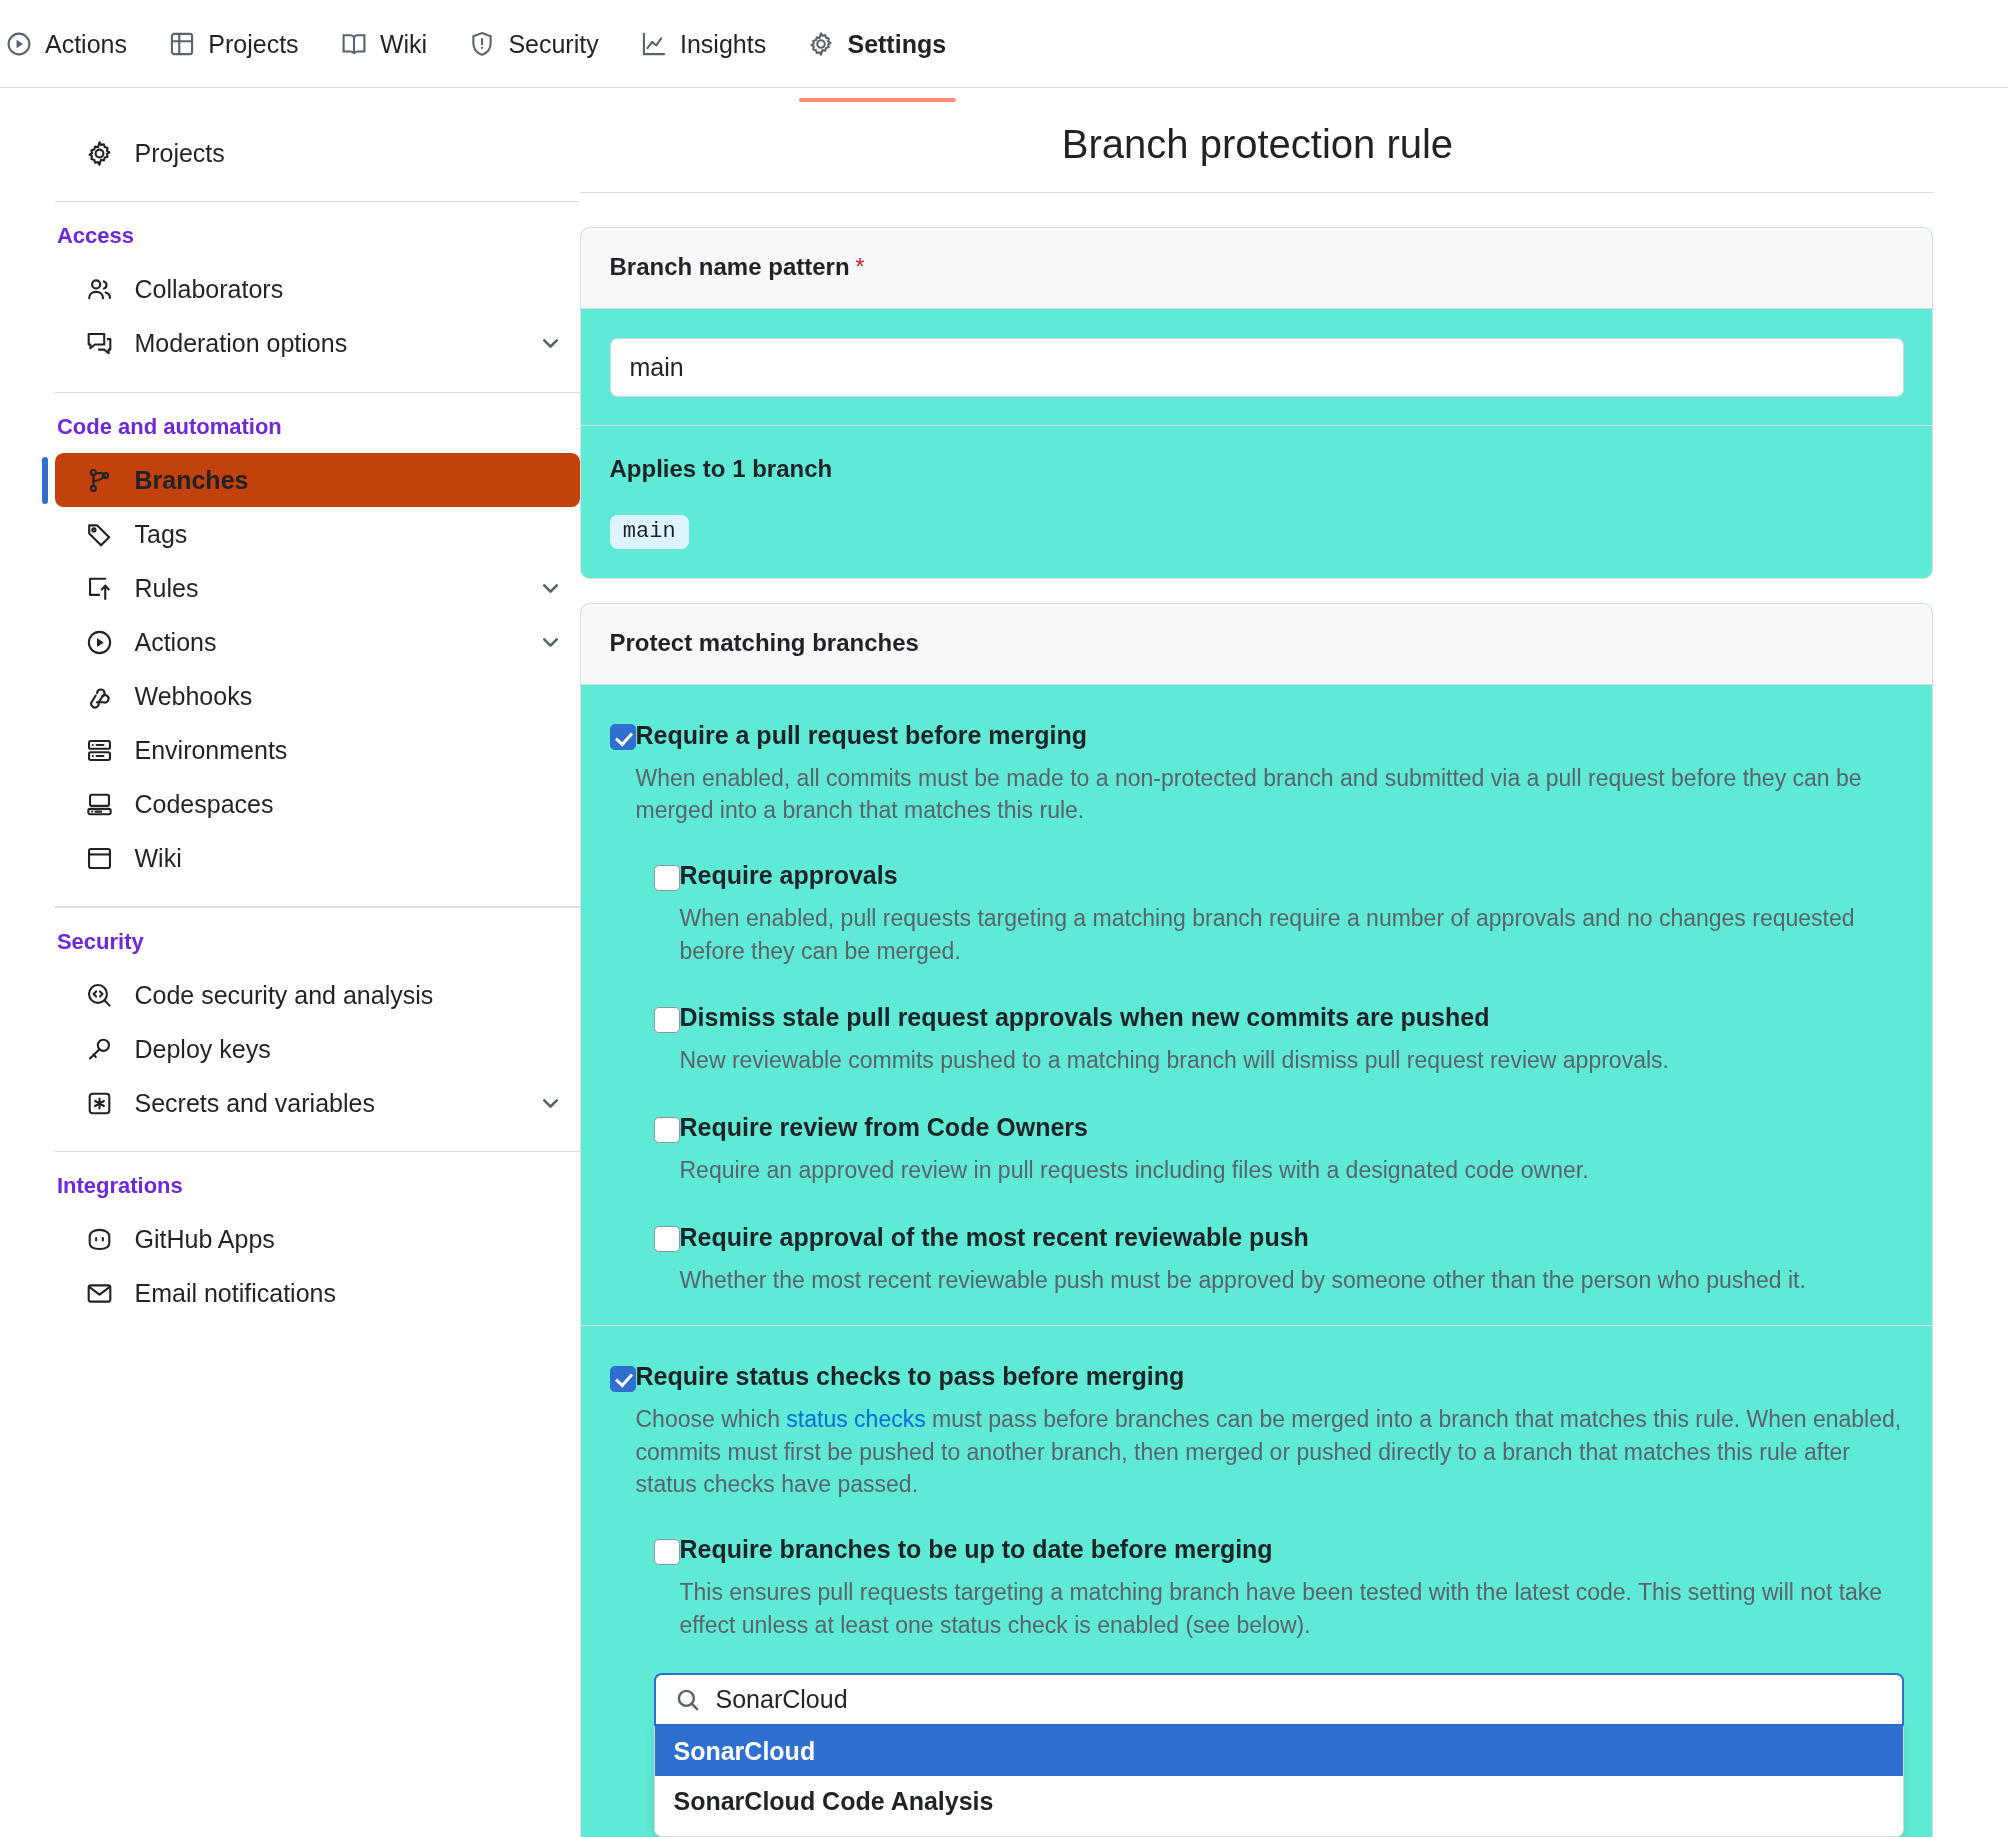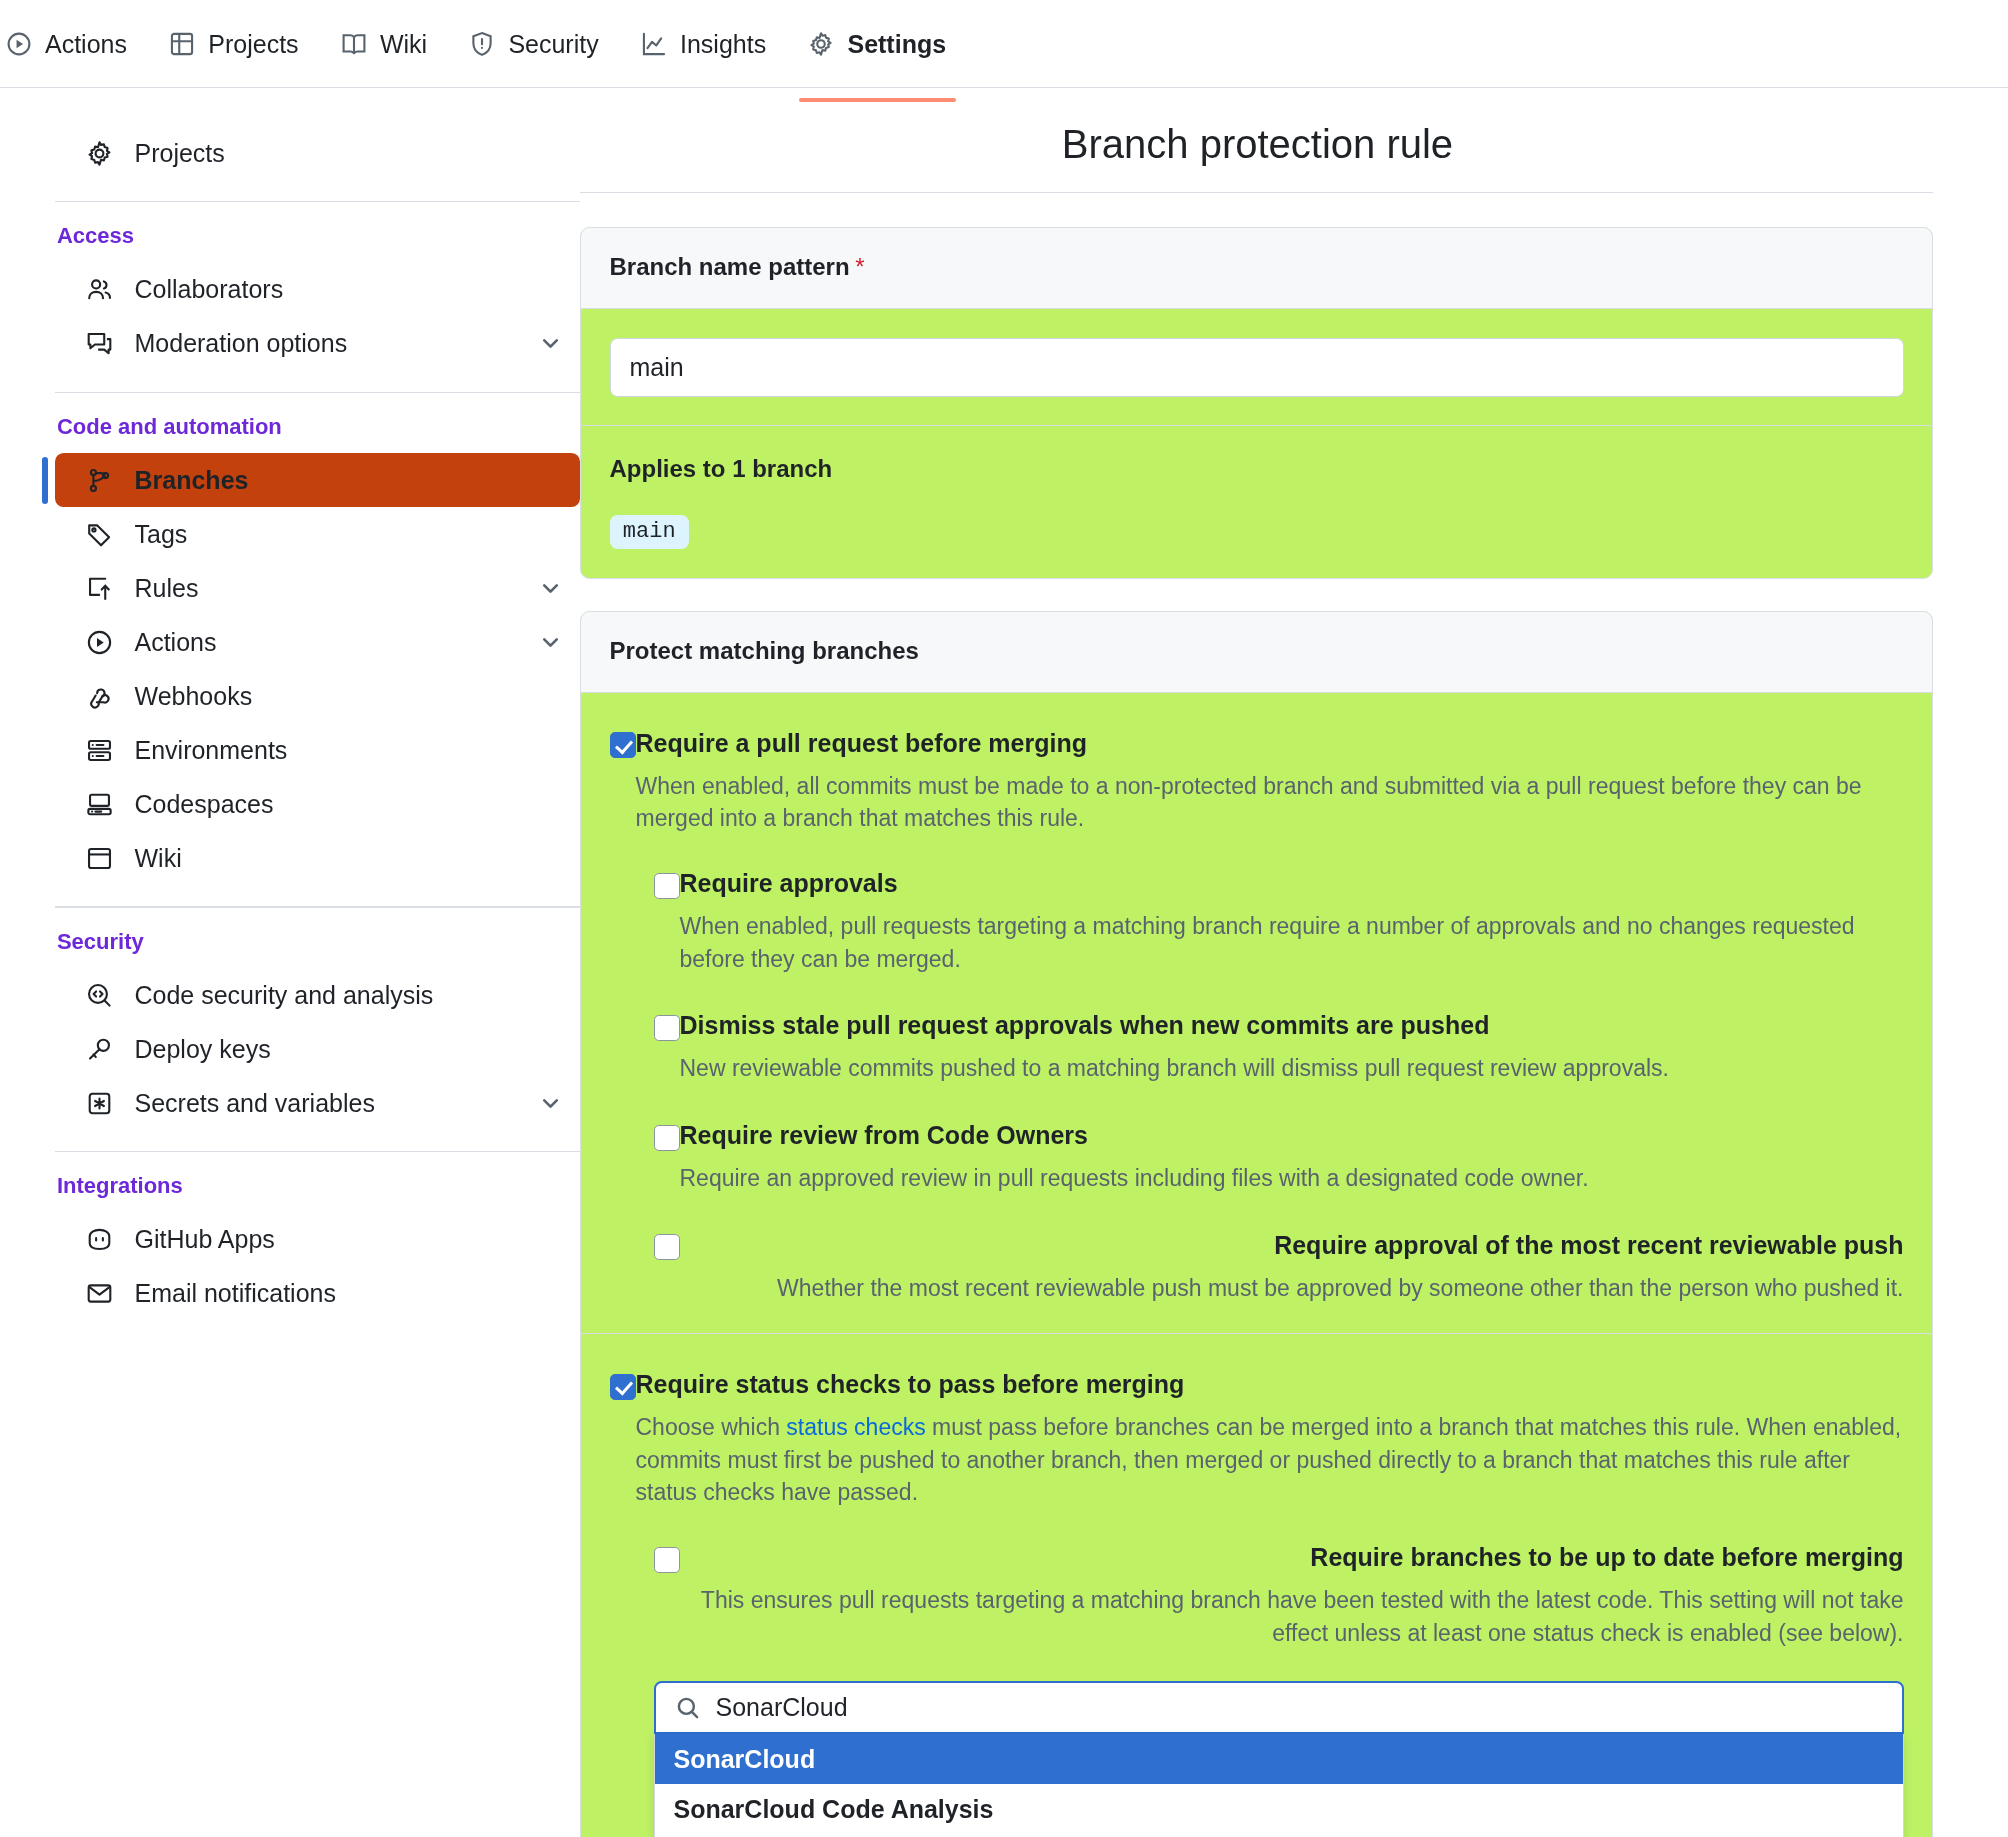--- a/index.html
+++ b/index.html
@@ -94,22 +94,22 @@
     padding:0 0 25px 1.9px;
     border-bottom:1.4px solid #d8dee4;
     margin:0 0 34px 0;
     text-align:center;
   }
 
   .card {
     border:1.4px solid #d8dee4;
     border-radius:9.5px;
     overflow:hidden;
-    margin-bottom:32px;
-    background:#bef264;
+    margin-bottom:24px;
+    background:#5eead4;
   }
   .card-head {
     background:#f6f8fa;
     padding:25px 28.5px 27px 28.5px;
     border-bottom:1.4px solid #d8dee4;
     font-size:24px; font-weight:700; color:#1f2328;
   }
   .req-star { color:#cf222e; font-weight:400; margin-left:5.7px; }
   .card-sec { padding:28.5px; border-bottom:1.4px solid #d8dee4; }
   .card-sec:last-child { border-bottom:none; }
@@ -164,21 +164,21 @@
     transform:rotate(42deg);
   }
   .opt-title { font-size:25px; font-weight:700; color:#1f2328; line-height:1.3; }
   .opt-desc {
     font-size:23px; color:#59636e; line-height:1.42;
     margin-top:10.5px; max-width:1569px;
   }
   .opt-desc a { color:#0969da; text-decoration:none; }
   .sub { margin-left:44px; margin-top:32px; }
   .sub-block { margin-bottom:34px; }
-  .sub-block:last-child { margin-bottom:0;text-align:right; }
+  .sub-block:last-child { margin-bottom:0; }
 
   
   .search-wrap { margin-left:44px; margin-top:32px; position:relative; }
   .search-box {
     display:flex; align-items:center; gap:15px;
     height:53px;
     border:2.9px solid #2f6fd0;
     border-radius:7.6px 7.6px 0 0;
     padding:0 19px;
     background:#fff;

